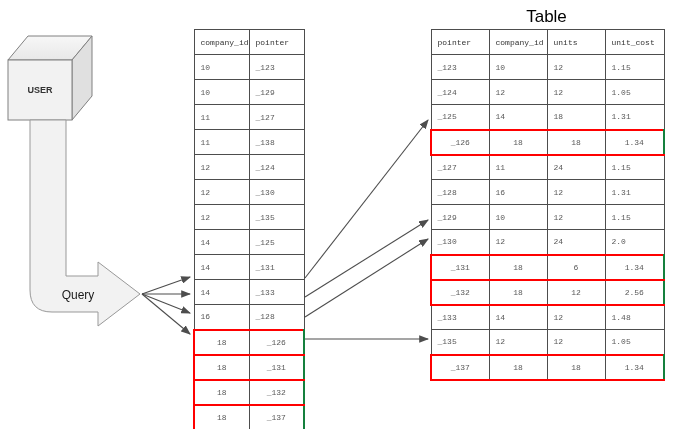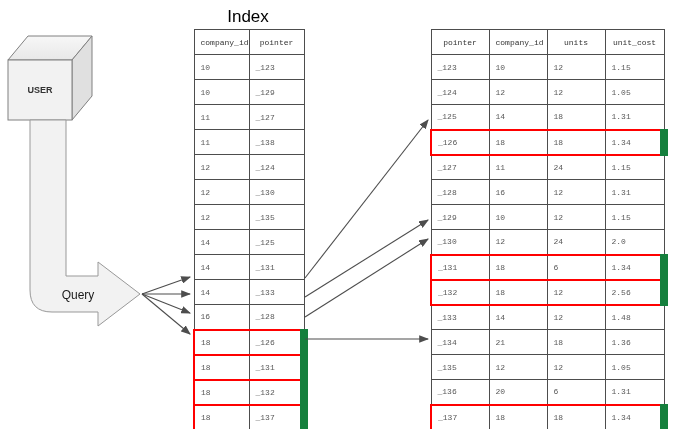--- a/index.html
+++ b/index.html
@@ -43,32 +43,32 @@
     font-family: "Liberation Mono", monospace;
     font-size: 8px;
     color: #595959;
     vertical-align: middle;
     white-space: nowrap;
     overflow: hidden;
     background: #ffffff;
   }
   .db-table td.hdr {
     color: #333333;
-    text-align: center;
   }
   .db-table tr.hl td {
     border-top: 2px solid #ff0000;
     border-bottom: 2px solid #ff0000;
     position: relative;
+    text-align: center;
   }
   .db-table tr.hl td:first-child {
     border-left: 2px solid #ff0000;
   }
   .db-table tr.hl td:last-child {
-    border-right: 8px solid #15803d;
+    border-right: 2px solid #15803d;
   }
 
   #index-table { left: 193px; top: 29px; width: 110px; }
   #index-table col.c0 { width: 55px; }
   #index-table col.c1 { width: 55px; }
 
   #main-table { left: 430px; top: 29px; width: 233px; }
   #main-table col.m0 { width: 58px; }
   #main-table col.m1 { width: 58px; }
   #main-table col.m2 { width: 58px; }
@@ -92,21 +92,21 @@
     font-family: "Liberation Sans", sans-serif;
     font-size: 12px;
     fill: #1a1a1a;
   }
 </style>
 </head>
 <body>
 
 <div id="canvas">
 
-  <div class="diagram-title" id="index-title">Index</div>
+  <div class="diagram-title" id="table-title">Table</div>
 
   <table class="db-table" id="index-table">
     <colgroup>
         <col class="c0">
         <col class="c1">
       </colgroup>
     <tbody>
         <tr>
           <td class="hdr">company_id</td>
           <td class="hdr">pointer</td>
@@ -248,36 +248,24 @@
           <td>12</td>
           <td>2.56</td>
         </tr>
         <tr>
           <td>_133</td>
           <td>14</td>
           <td>12</td>
           <td>1.48</td>
         </tr>
         <tr>
-          <td>_134</td>
-          <td>21</td>
-          <td>18</td>
-          <td>1.36</td>
-        </tr>
-        <tr>
           <td>_135</td>
           <td>12</td>
           <td>12</td>
           <td>1.05</td>
-        </tr>
-        <tr>
-          <td>_136</td>
-          <td>20</td>
-          <td>6</td>
-          <td>1.31</td>
         </tr>
         <tr class="hl">
           <td>_137</td>
           <td>18</td>
           <td>18</td>
           <td>1.34</td>
         </tr>
       </tbody>
   </table>
 

